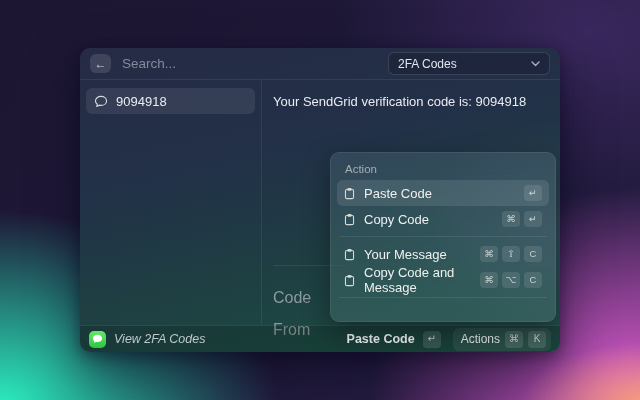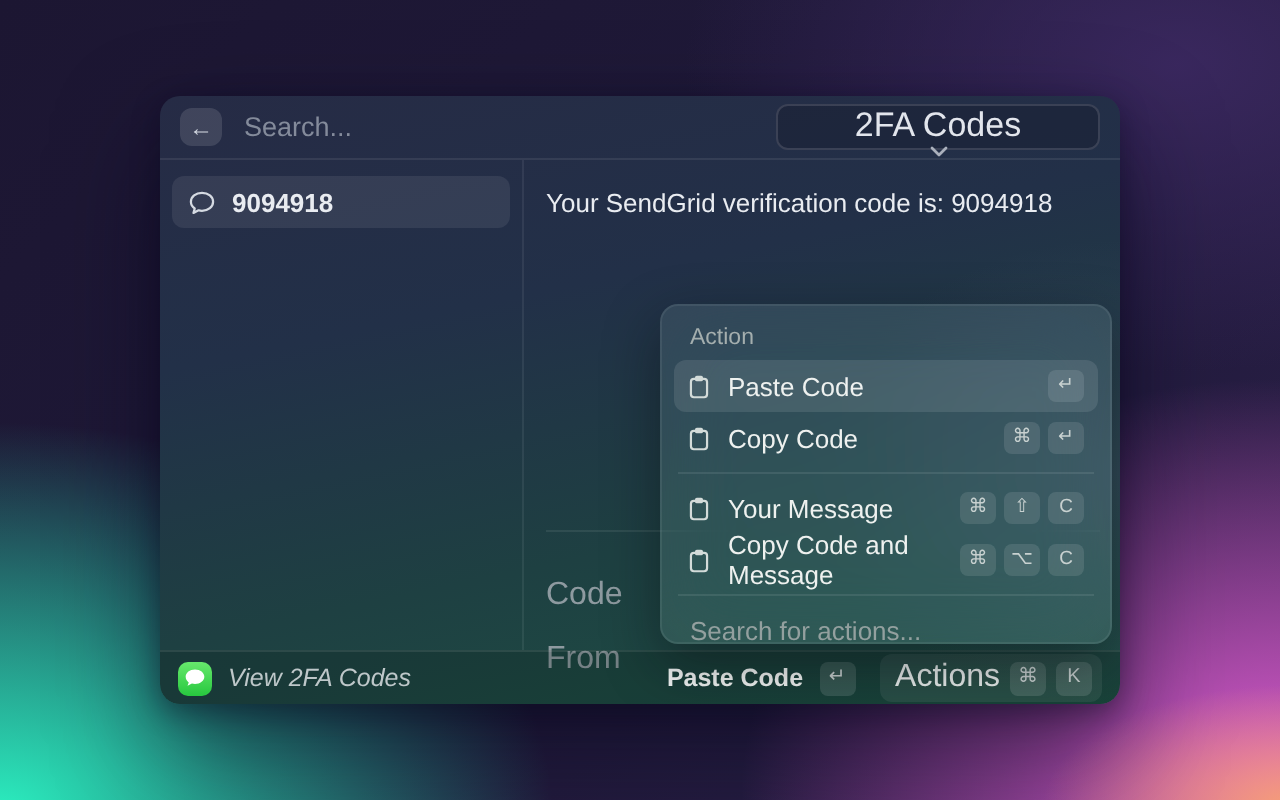--- a/index.html
+++ b/index.html
@@ -36,31 +36,30 @@
     background: rgba(255,255,255,0.12);
     display: flex; align-items: center; justify-content: center;
     color: #cfd4de; font-size: 12px; line-height: 1; cursor: default;
   }
   .search-text { margin-left: 11px; font-size: 13.5px; color: #848b9b; flex: 1; }
   .dropdown {
     width: 162px; height: 23px; border-radius: 6px;
     border: 1px solid rgba(255,255,255,0.13);
     background: rgba(20,24,40,0.35);
     display: flex; align-items: center; padding: 0 9px;
-    color: #e2e5ec; font-size: 17px; flex-direction: column;
+    color: #e2e5ec; font-size: 12px;
   }
   .dropdown .dd-label { flex: 1; }
   .dropdown svg { display: block; }
 
   
   .list-pane {
     position: absolute; left: 0; top: 32px; width: 182px; bottom: 27px;
     border-right: 1px solid rgba(255,255,255,0.07);
     padding: 8px 6px;
-    font-weight: bold;
   }
   .list-item {
     height: 26px; border-radius: 6px; background: rgba(255,255,255,0.08);
     display: flex; align-items: center; padding: 0 8px; gap: 8px;
     color: #e9ecf1; font-size: 13px;
   }
   .list-item svg { display: block; flex: 0 0 auto; }
 
   .detail-pane { position: absolute; left: 182px; top: 32px; right: 0; bottom: 27px; }
   .message { padding: 14px 12px 0 11px; font-size: 13px; color: #e9ecf1; }
@@ -90,21 +89,21 @@
     min-width: 18px; height: 17px; padding: 0 3px; border-radius: 4px;
     background: rgba(255,255,255,0.13);
     display: inline-flex; align-items: center; justify-content: center;
     font-size: 10px; color: #c8d1d0; line-height: 1;
   }
   .actions-group {
     display: flex; align-items: center; gap: 5px;
     background: rgba(255,255,255,0.07); border-radius: 6px;
     padding: 3px 5px 3px 8px; margin-left: 4px;
   }
-  .actions-group .ag-label { font-size: 16px; color: #e8edec; }
+  .actions-group .ag-label { font-size: 12px; color: #e8edec; }
 
   
   .action-panel {
     position: absolute; left: 250px; top: 104px; width: 226px; height: 170px;
     border-radius: 9px;
     background: rgba(168,195,196,0.14);
     backdrop-filter: blur(18px) saturate(1.15);
     -webkit-backdrop-filter: blur(18px) saturate(1.15);
     border: 1px solid rgba(255,255,255,0.07);
     box-shadow: 0 10px 28px rgba(8,12,18,0.45);
@@ -233,18 +232,15 @@
       <span class="ap-label">Copy Code and Message</span>
       <span class="ap-keys">
         <span class="key">⌘</span>
         <span class="key">⌥</span>
         <span class="key">C</span>
       </span>
     </div>
 
     <div class="ap-divider"></div>
 
-    <div class="ap-search">
-      <span>Search for actions...</span>
-    </div>
   </div>
 
 </div>
 
 </body></html>

